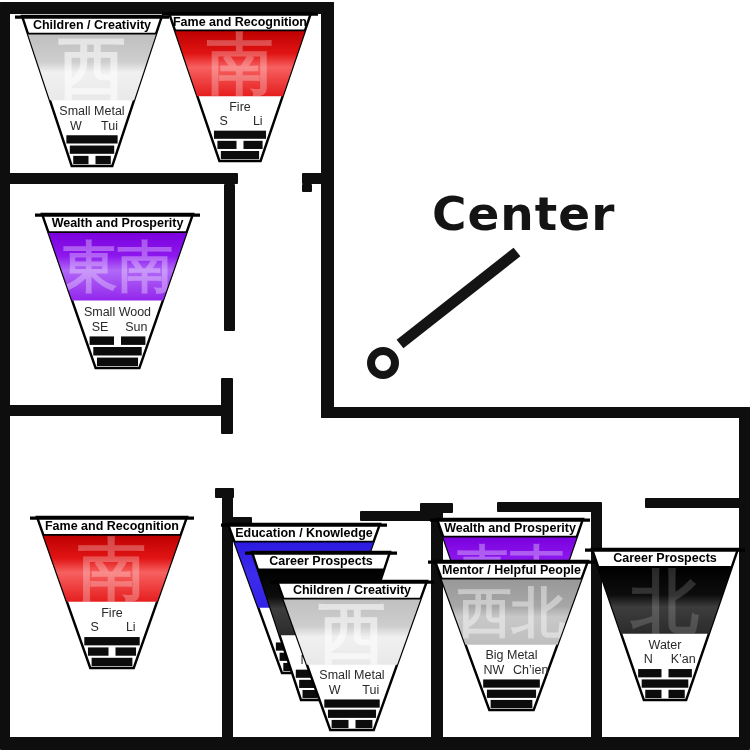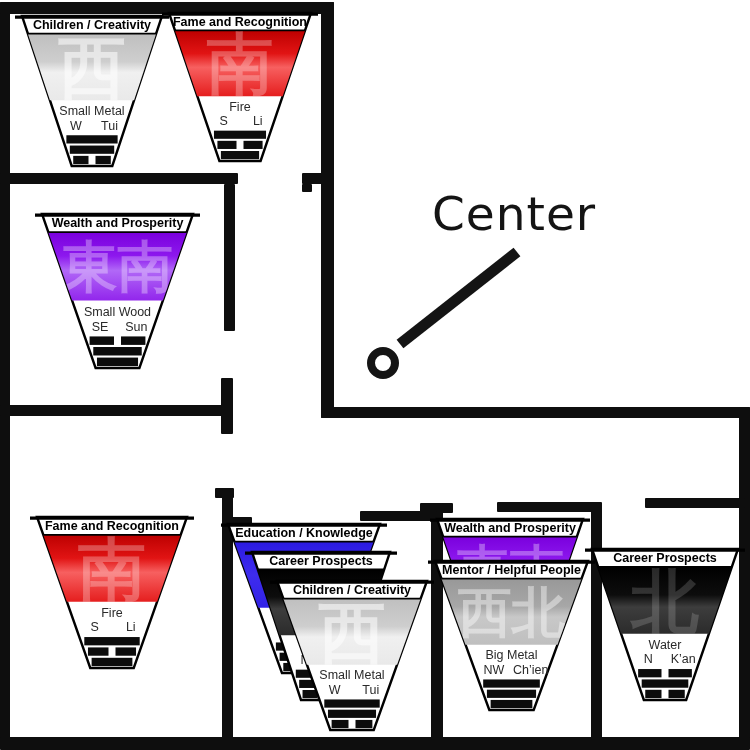--- a/index.html
+++ b/index.html
@@ -3,21 +3,21 @@
 <meta charset="utf-8">
 <style>
   html,body{margin:0;padding:0;background:#fff;}
   #canvas{
     position:relative;width:750px;height:750px;background:#ffffff;overflow:hidden;
     font-family:"Liberation Sans","DejaVu Sans",sans-serif;
   }
   .wall{position:absolute;background:#0e0e0e;border-radius:1px;}
   .funnel{position:absolute;}
   #center-label{
-    position:absolute;font-weight:normal;color:#141414;
+    position:absolute;font-weight:bold;color:#141414;
     font-size:47px;letter-spacing:1px;white-space:nowrap;
     font-family:"DejaVu Sans","Liberation Sans",sans-serif;
   }
   #center-pointer{position:absolute;}
   svg{display:block;overflow:visible;}
 </style>
 </head>
 <body>
 
 <div id="canvas">

